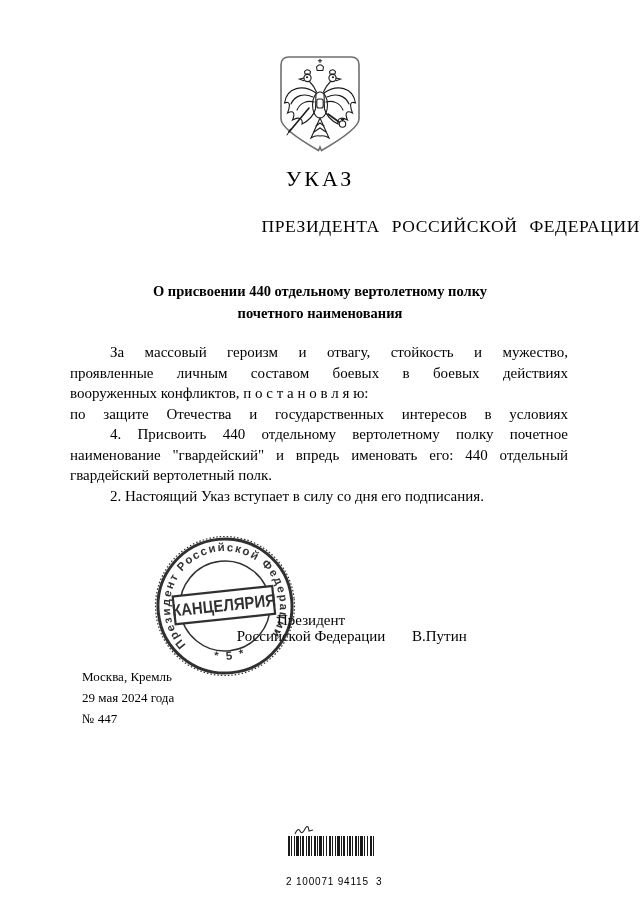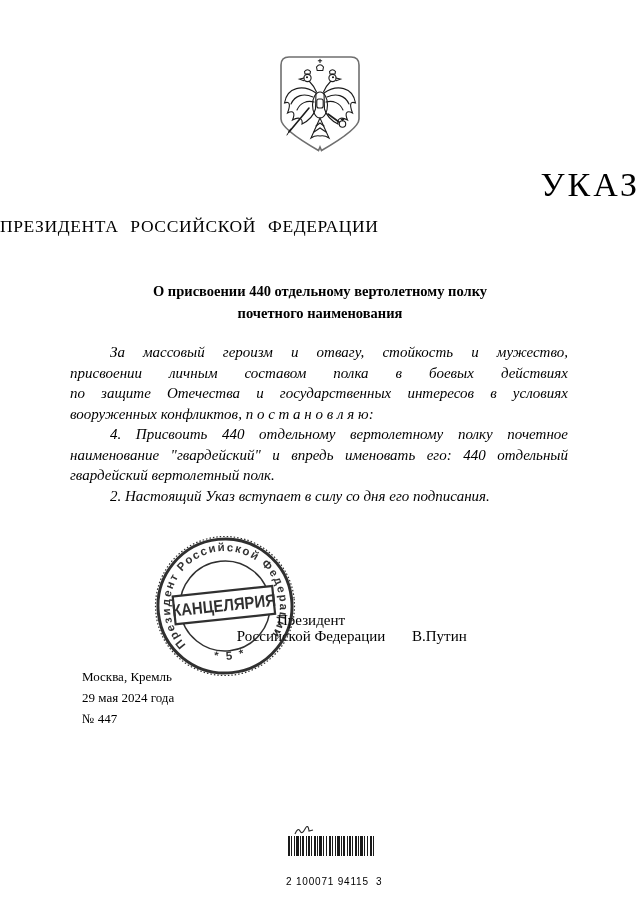--- a/index.html
+++ b/index.html
@@ -3,34 +3,34 @@
 <meta charset="utf-8">
 <style>
   html,body{margin:0;padding:0;background:#e8e8e8;}
   .page{
     position:relative;width:640px;height:905px;background:#ffffff;
     font-family:"Liberation Serif", serif;color:#000;overflow:hidden;
     margin:0 auto;
   }
   .emblem{position:absolute;left:280px;top:56px;width:80px;height:98px;}
   .doc-type{
-    position:absolute;left:0;right:0;top:166px;text-align:right;
-    font-size:34px;letter-spacing:3px;font-weight:500;
+    position:absolute;left:0;right:0;top:166px;text-align:center;
+    font-size:22px;letter-spacing:3px;font-weight:500;
   }
   .authority{
-    position:absolute;left:0;right:0;top:216px;text-align:left;
+    position:absolute;left:0;right:0;top:216px;text-align:right;
     font-size:17.5px;letter-spacing:0.6px;word-spacing:7px;font-weight:500;
   }
   .doc-title{
     position:absolute;left:0;right:0;top:281px;text-align:center;
     font-size:14.5px;font-weight:bold;line-height:21.5px;
   }
   .body-text{
     position:absolute;left:70px;top:342px;width:498px;
-    font-size:15px;line-height:20.5px;font-style:italic;
+    font-size:15px;line-height:20.5px;
   }
   .body-text .line{text-align:justify;text-justify:inter-word;}
   .body-text .jl{text-align-last:justify;}
   .body-text .ll{text-align-last:left;}
   .body-text .ind{text-indent:40px;}
   .sig-block{
     position:absolute;left:230px;top:613px;width:162px;text-align:center;
     font-size:15px;line-height:15.5px;
   }
   .sig-name{position:absolute;left:412px;top:628px;font-size:15px;text-align:center;}
@@ -97,23 +97,23 @@
 
   <div class="authority">ПРЕЗИДЕНТА РОССИЙСКОЙ ФЕДЕРАЦИИ</div>
 
   <div class="doc-title">
     <div>О присвоении 440 отдельному вертолетному полку</div>
     <div>почетного наименования</div>
   </div>
 
   <div class="body-text">
     <div class="line jl ind">За массовый героизм и отвагу, стойкость и мужество,</div>
-    <div class="line jl">присвоении личным составом полка в боевых действиях</div>
+    <div class="line jl">проявленные личным составом боевых в боевых действиях</div>
+    <div class="line ll">вооруженных конфликтов, п о с т а н о в л я ю:</div>
     <div class="line jl">по защите Отечества и государственных интересов в условиях</div>
-    <div class="line ll">вооруженных конфликтов, п о с т а н о в л я ю:</div>
     <div class="line jl ind">4. Присвоить 440 отдельному вертолетному полку почетное</div>
     <div class="line jl">наименование "гвардейский" и впредь именовать его: 440 отдельный</div>
     <div class="line ll">гвардейский вертолетный полк.</div>
     <div class="line ll ind">2. Настоящий Указ вступает в силу со дня его подписания.</div>
   </div>
 
   <div class="sig-block">
     <div>Президент</div>
     <div>Российской Федерации</div>
   </div>

